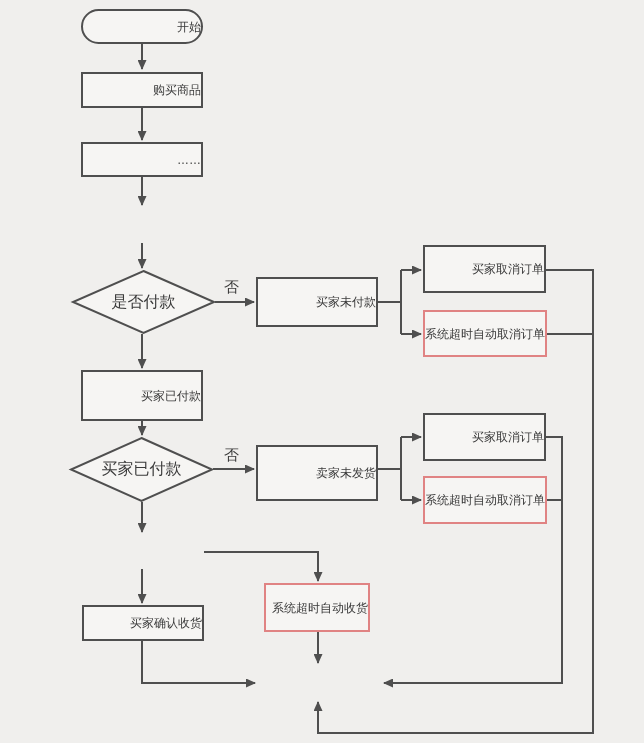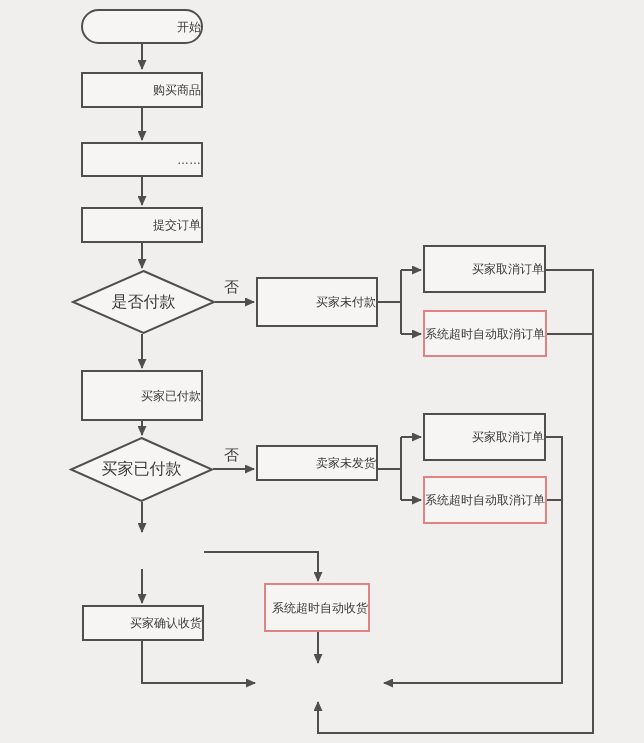--- a/index.html
+++ b/index.html
@@ -101,23 +101,20 @@
   </div>
 
   <div class="node" style="left:81px;top:72px;width:122px;height:36px">
     <span>购买商品</span>
   </div>
 
   <div class="node" style="left:81px;top:142px;width:122px;height:35px">
     <span>……</span>
   </div>
 
-  <div class="node" style="left:81px;top:207px;width:122px;height:36px">
-    <span>提交订单</span>
-  </div>
 
   <div class="decision-label" style="left:72px;top:270px;width:143px;height:64px">
     <span>是否付款</span>
   </div>
 
   <div class="edge-label" style="left:224px;top:278px">否</div>
 
   <div class="node" style="left:256px;top:277px;width:122px;height:50px">
     <span>买家未付款</span>
   </div>
@@ -133,21 +130,21 @@
   <div class="node" style="left:81px;top:370px;width:122px;height:51px">
     <span>买家已付款</span>
   </div>
 
   <div class="decision-label" style="left:70px;top:437px;width:143px;height:65px">
     <span>买家已付款</span>
   </div>
 
   <div class="edge-label" style="left:224px;top:446px">否</div>
 
-  <div class="node" style="left:256px;top:445px;width:122px;height:36px">
+  <div class="node" style="left:256px;top:445px;width:122px;height:56px">
     <span>卖家未发货</span>
   </div>
 
   <div class="node" style="left:423px;top:413px;width:123px;height:48px">
     <span>买家取消订单</span>
   </div>
 
   <div class="node alert" style="left:423px;top:476px;width:124px;height:48px">
     <span>系统超时自动取消订单</span>
   </div>

